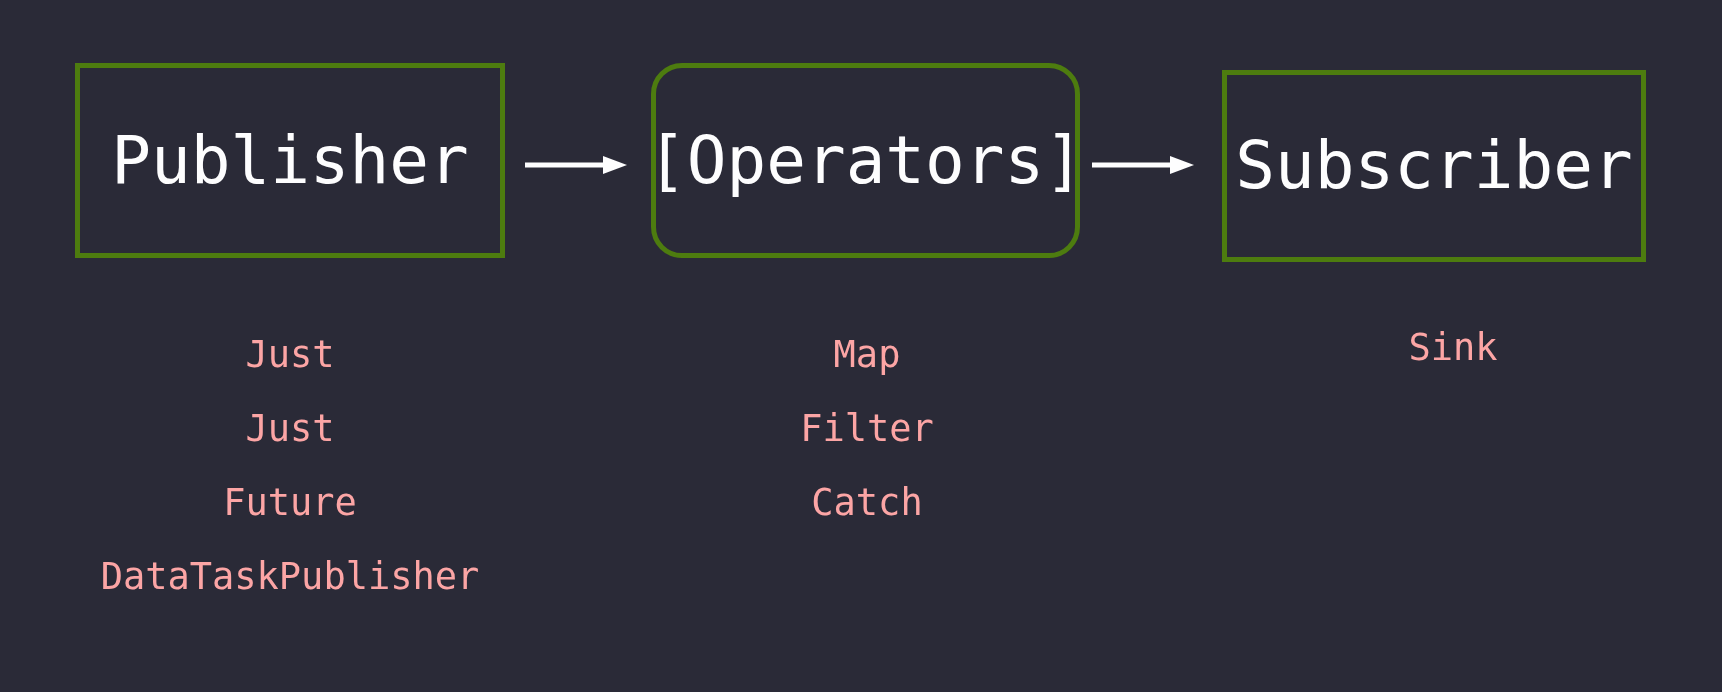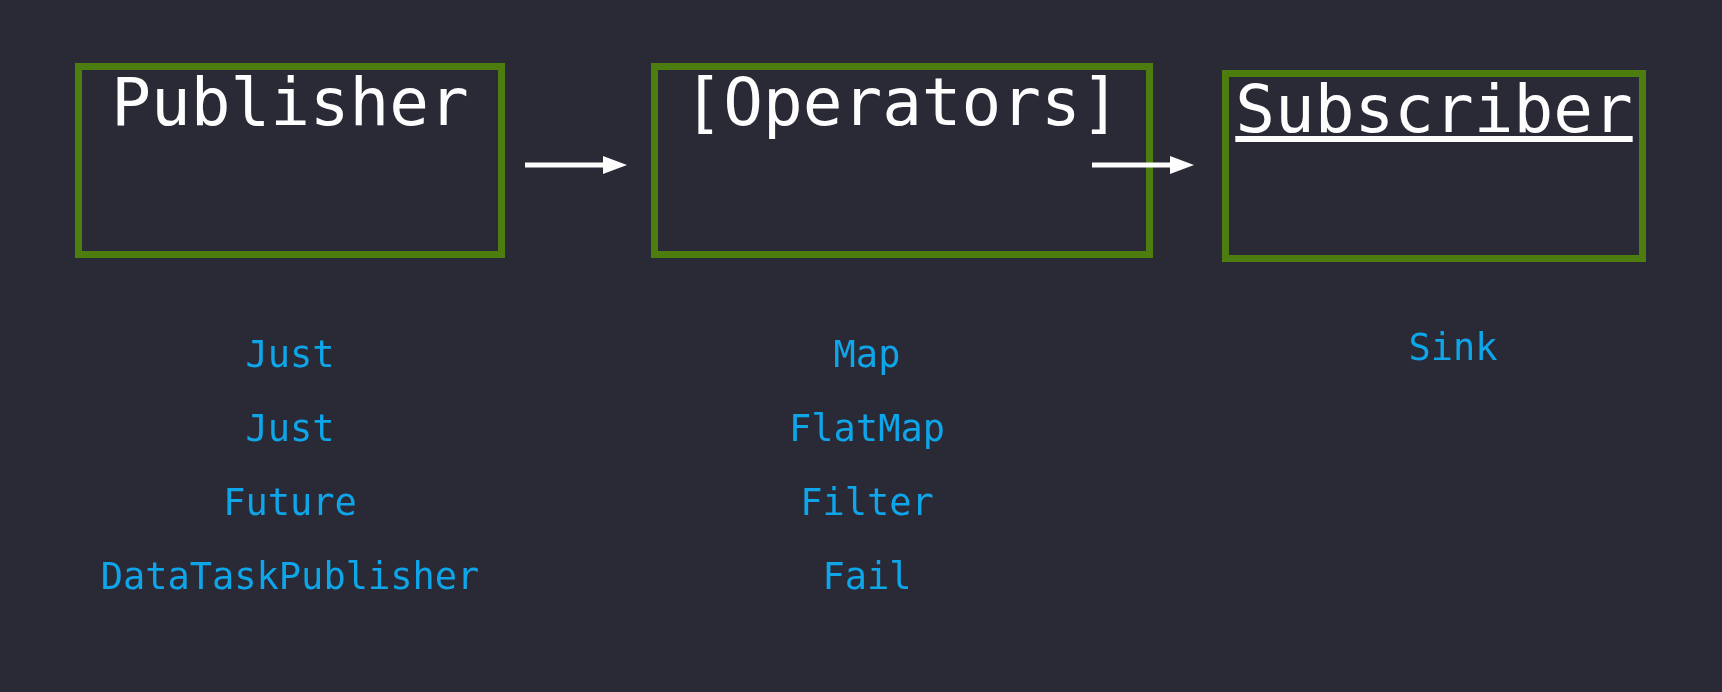--- a/index.html
+++ b/index.html
@@ -19,37 +19,38 @@
     position: relative;
     width: 1722px;
     height: 692px;
     background: #2a2a37;
   }
 
   
   .stage-box {
     position: absolute;
     box-sizing: border-box;
-    border: 7px solid #4d7c0f;
+    border: 5px solid #4d7c0f;
     background: transparent;
     display: flex;
+    align-items: center;
     justify-content: center;
   }
   .stage-label {
     font-family: "DejaVu Sans Mono", "Liberation Mono", monospace;
     font-size: 66px;
     line-height: 1;
     color: #fdfdfe;
     white-space: nowrap;
     letter-spacing: 0px;
   }
 
   #box-publisher  { left: 75px;   top: 63px;  width: 430px; height: 195px; }
-  #box-operators  { left: 651px;  top: 63px;  width: 502px; height: 195px; }
-  #box-subscriber { left: 1222px; top: 70px;  width: 424px; height: 192px; text-decoration: underline; }
+  #box-operators  { left: 651px;  top: 63px;  width: 429px; height: 195px; border-radius: 31px; }
+  #box-subscriber { left: 1222px; top: 70px;  width: 424px; height: 192px; }
 
   .arrow {
     position: absolute;
     top: 152px;
     height: 26px;
   }
   #arrow-1 { left: 525px;  width: 102px; }
   #arrow-2 { left: 1092px; width: 102px; }
   .arrow svg { display: block; }
 
@@ -58,21 +59,21 @@
     position: absolute;
     display: flex;
     flex-direction: column;
     align-items: center;
     width: 600px;
   }
   .type-item {
     font-family: "DejaVu Sans Mono", "Liberation Mono", monospace;
     font-size: 37px;
     line-height: 74px;
-    color: #0ea5e9;
+    color: #fca5a5;
     white-space: nowrap;
     letter-spacing: 0px;
   }
 
   #list-publishers  { left: -10px;  top: 318px; }
   #list-operators   { left: 567px;  top: 318px; align-items: center; }
   #list-subscribers { left: 1153px; top: 311px; }
 </style>
 </head>
 <body>
@@ -107,22 +108,21 @@
 
   <div class="type-list" id="list-publishers">
     <span class="type-item">Just</span>
     <span class="type-item">Just</span>
     <span class="type-item">Future</span>
     <span class="type-item">DataTaskPublisher</span>
   </div>
 
   <div class="type-list" id="list-operators">
     <span class="type-item">Map</span>
-    <span class="type-item">FlatMap</span>
     <span class="type-item">Filter</span>
-    <span class="type-item">Fail</span>
+    <span class="type-item">Catch</span>
   </div>
 
   <div class="type-list" id="list-subscribers">
     <span class="type-item">Sink</span>
   </div>
 
 </div>
 
 </body></html>

